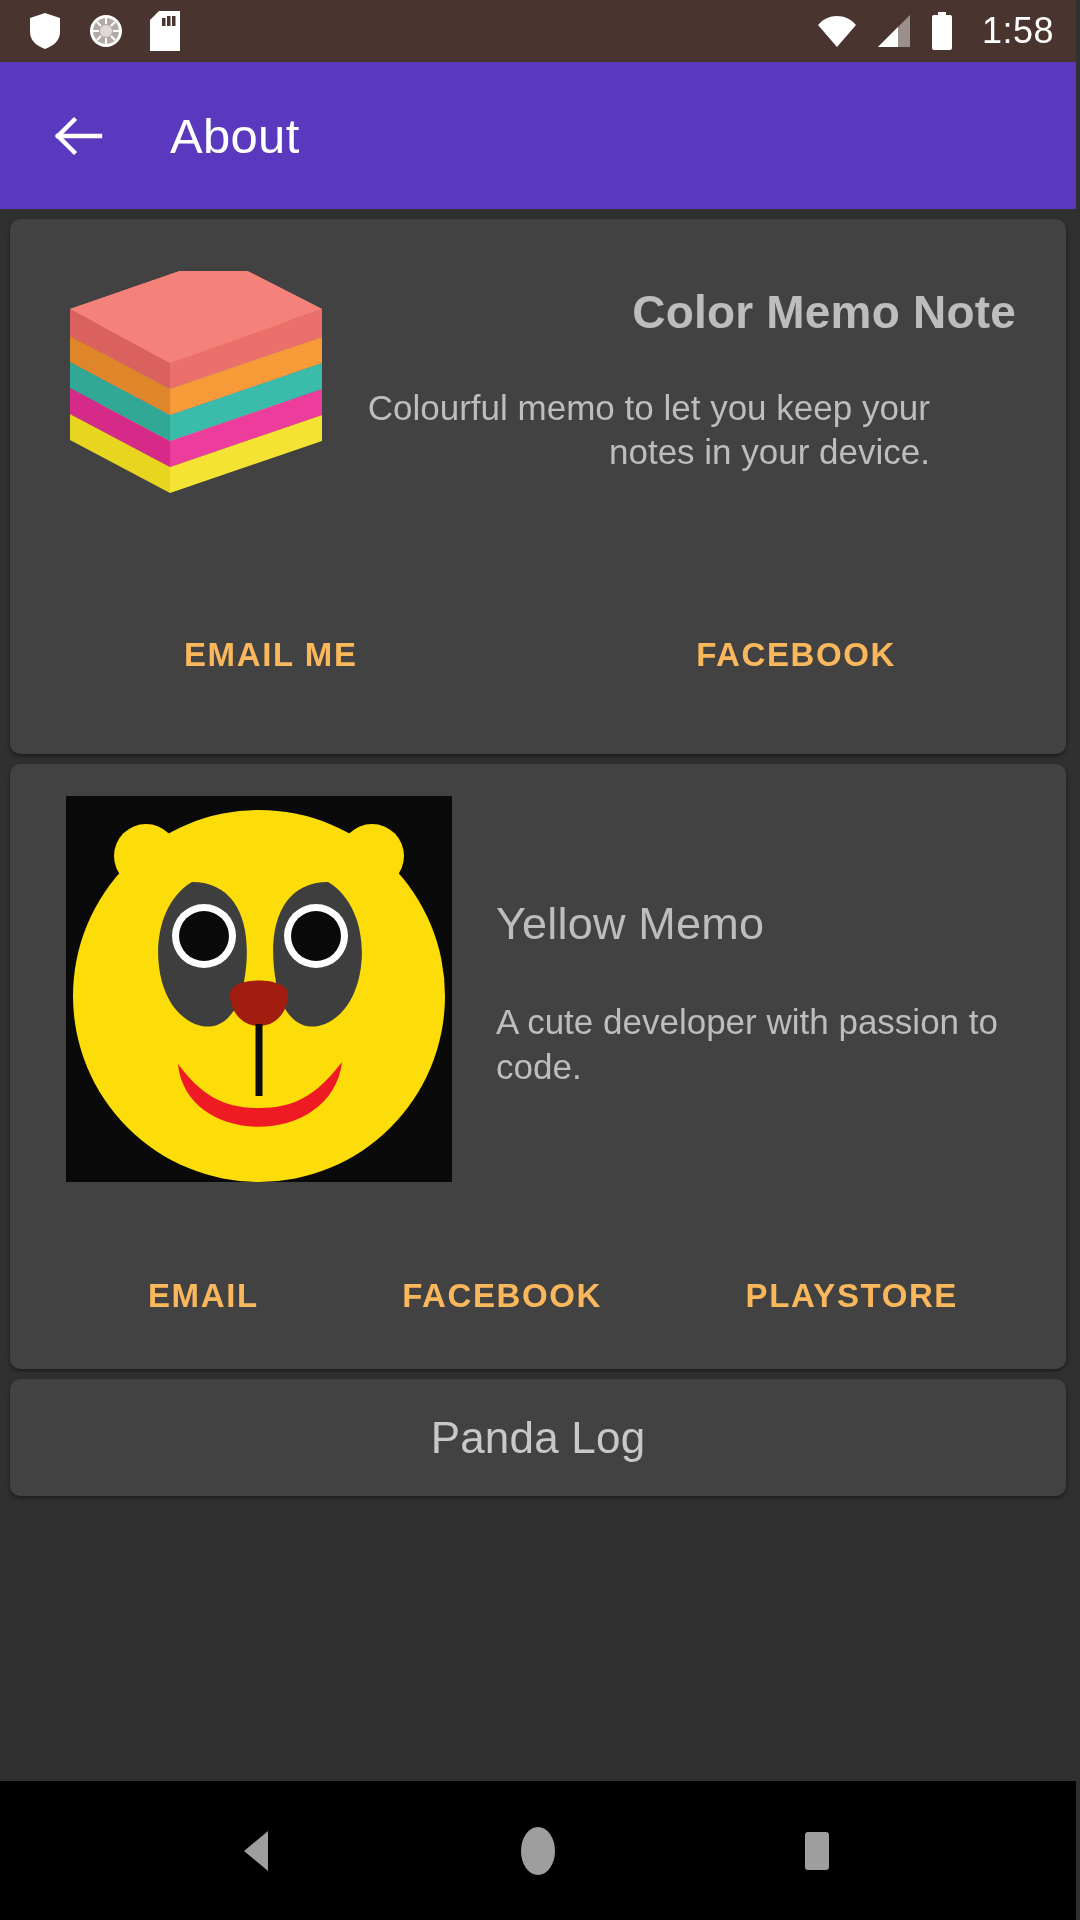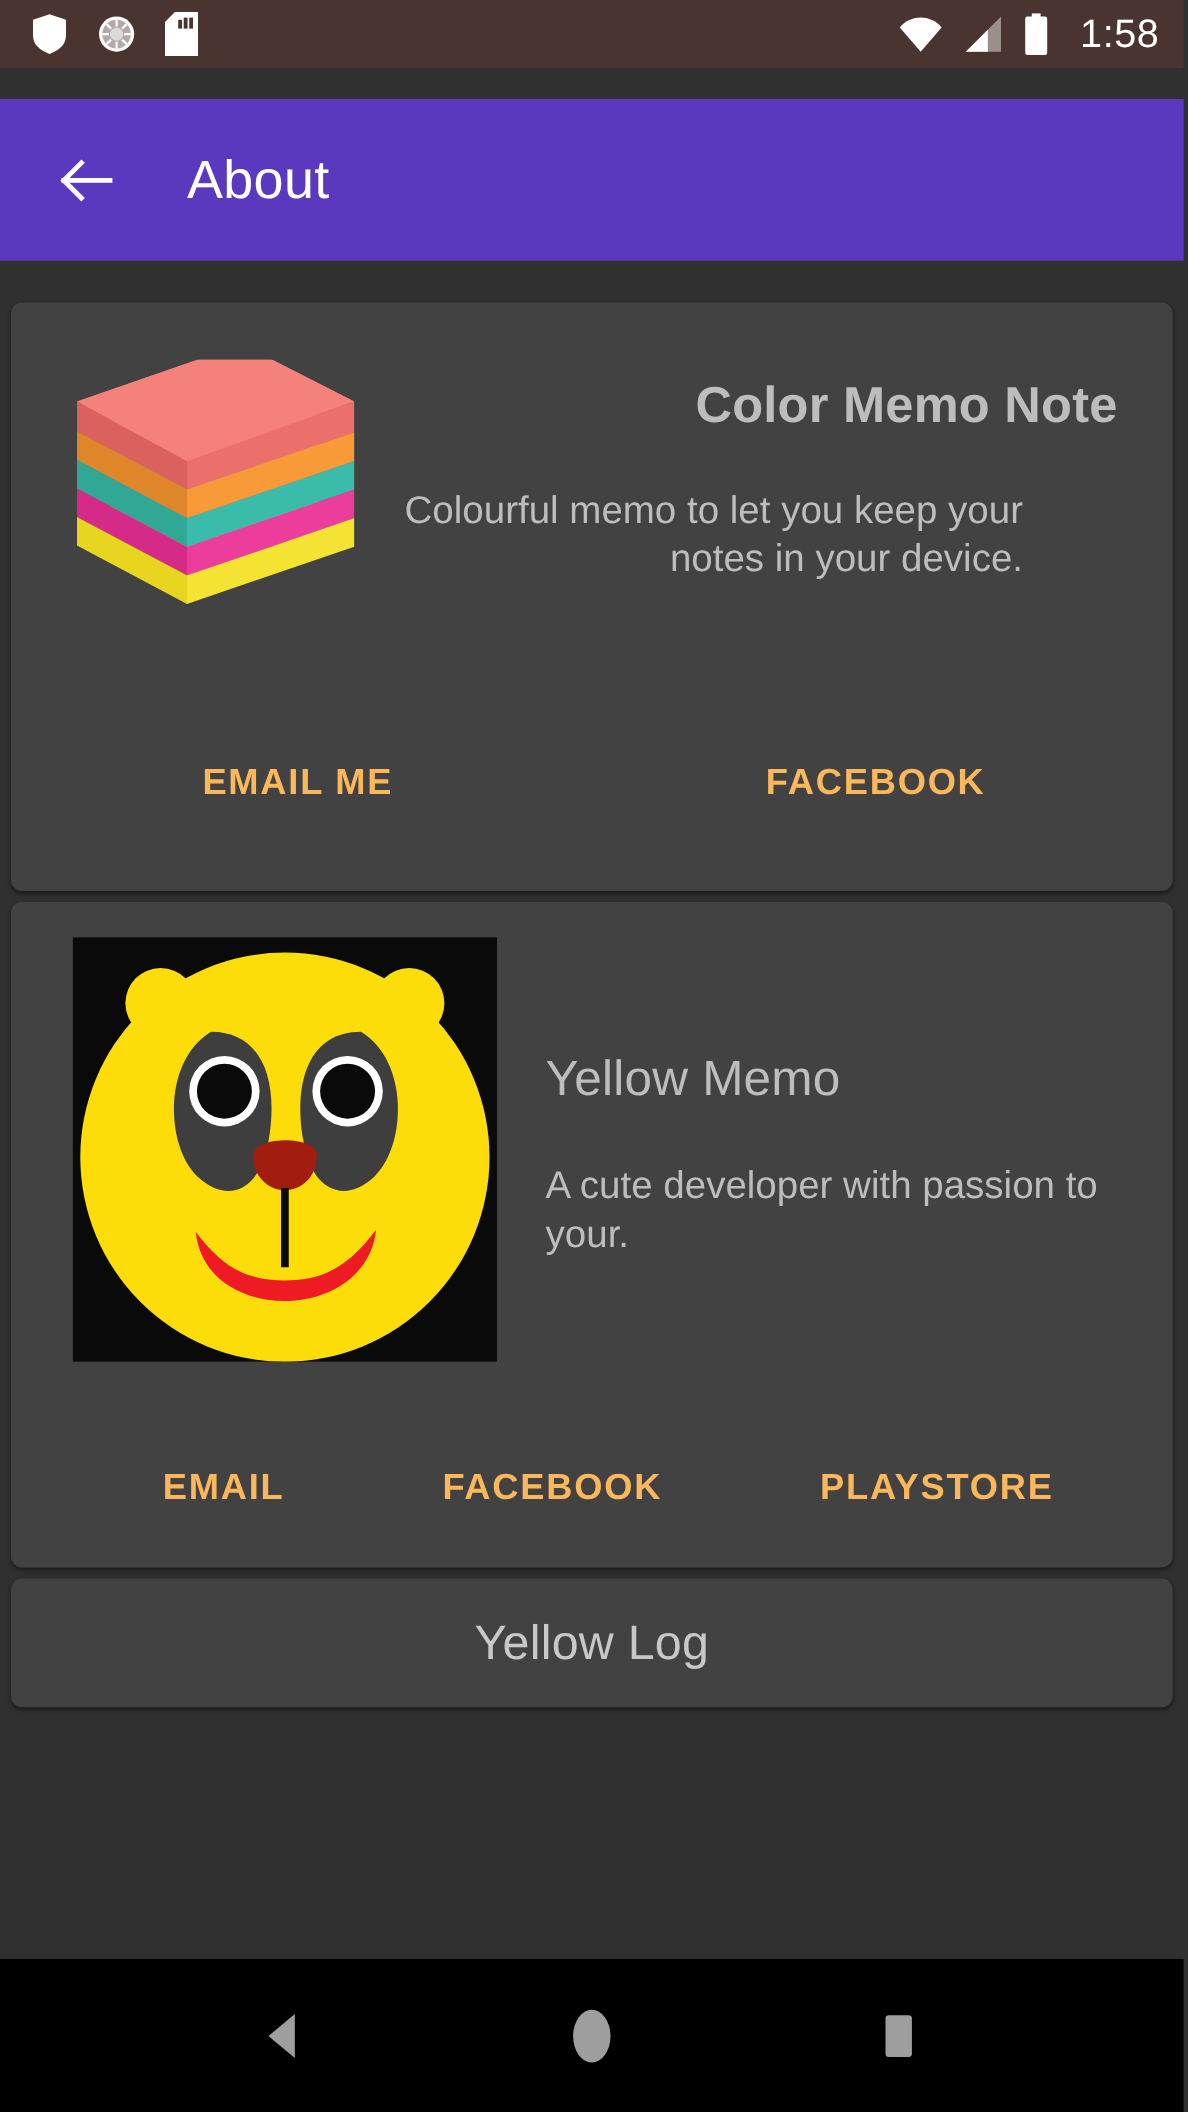--- a/index.html
+++ b/index.html
@@ -7,21 +7,21 @@
   html, body {
     width:1080px; height:1920px;
     background:#303030;
     font-family:"Liberation Sans", sans-serif;
     overflow:hidden;
   }
   #screen {
     position:relative;
     width:1076px; height:1920px;
     background:#303030;
-    display:flex; flex-direction:column;gap:28px;
+    display:flex; flex-direction:column;
   }
 
   
   .status-bar {
     height:62px;
     background:#4A342F;
     display:flex; align-items:center;
     padding:0 22px 0 28px;
     flex:0 0 62px;
   }
@@ -254,32 +254,32 @@
 
             <path d="M164 198 C164 180 222 180 222 198 C222 218 208 230 193 230 C178 230 164 218 164 198 Z" fill="#A31C10"></path>
 
             <line x1="193" y1="228" x2="193" y2="300" stroke="#0A0A0A" stroke-width="7"></line>
 
             <path d="M112 268 C120 352 266 352 276 266 C250 300 228 312 193 312 C158 312 136 300 112 268 Z" fill="#EE1B24"></path>
           </svg>
         </div>
         <div class="dev-texts">
           <div class="dev-name">Yellow Memo</div>
-          <div class="dev-desc">A cute developer with passion to your.</div>
+          <div class="dev-desc">A cute developer with passion to code.</div>
         </div>
       </div>
       <div class="btn-row" id="dev-btn-row">
         <button class="tbtn" style="margin-left:92px;">EMAIL</button>
         <button class="tbtn">FACEBOOK</button>
         <button class="tbtn" style="margin-right:62px;">PLAYSTORE</button>
       </div>
     </div>
 
     <div class="card" id="changelog-card">
-      <span class="changelog-label">Yellow Log</span>
+      <span class="changelog-label">Panda Log</span>
     </div>
 
   </div>
 
   <div class="nav-bar">
     <span class="nav-btn">
       <svg width="42" height="44" viewBox="0 0 42 44">
         <path d="M30 2 L30 42 L6 22 Z" fill="#9E9E9E"></path>
       </svg>
     </span>

